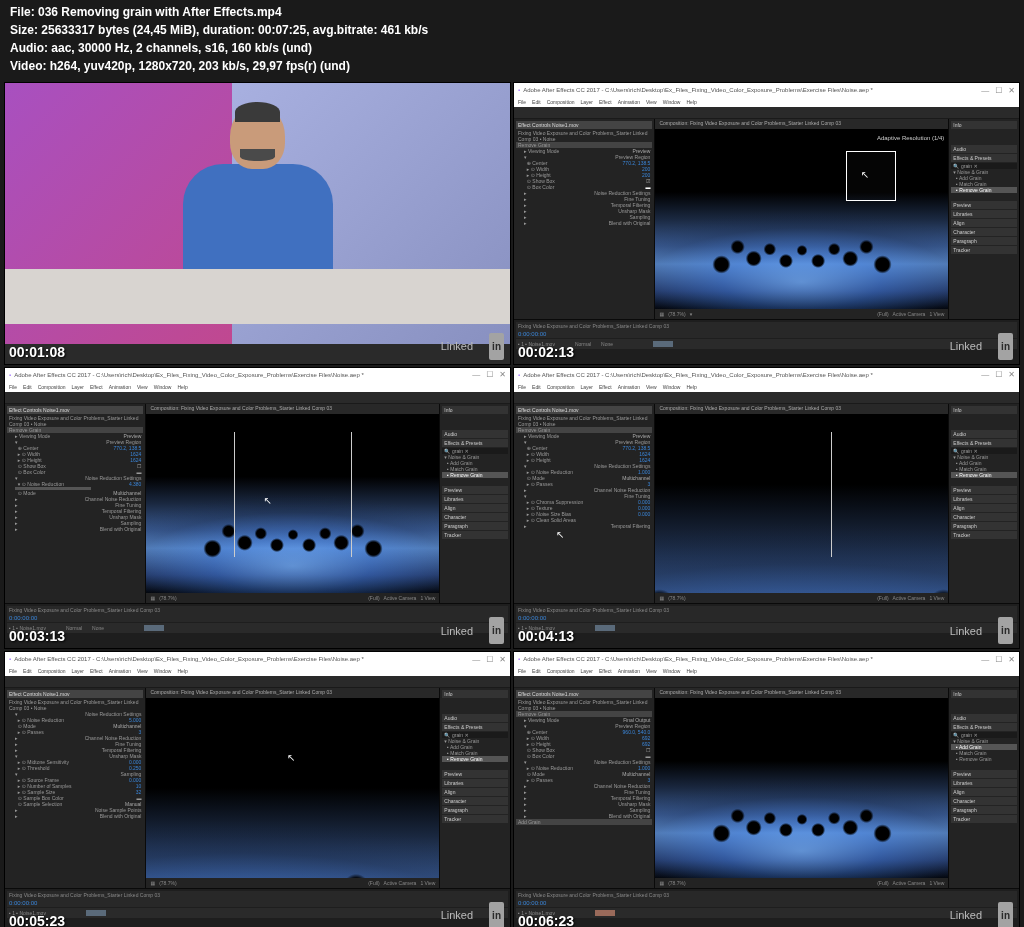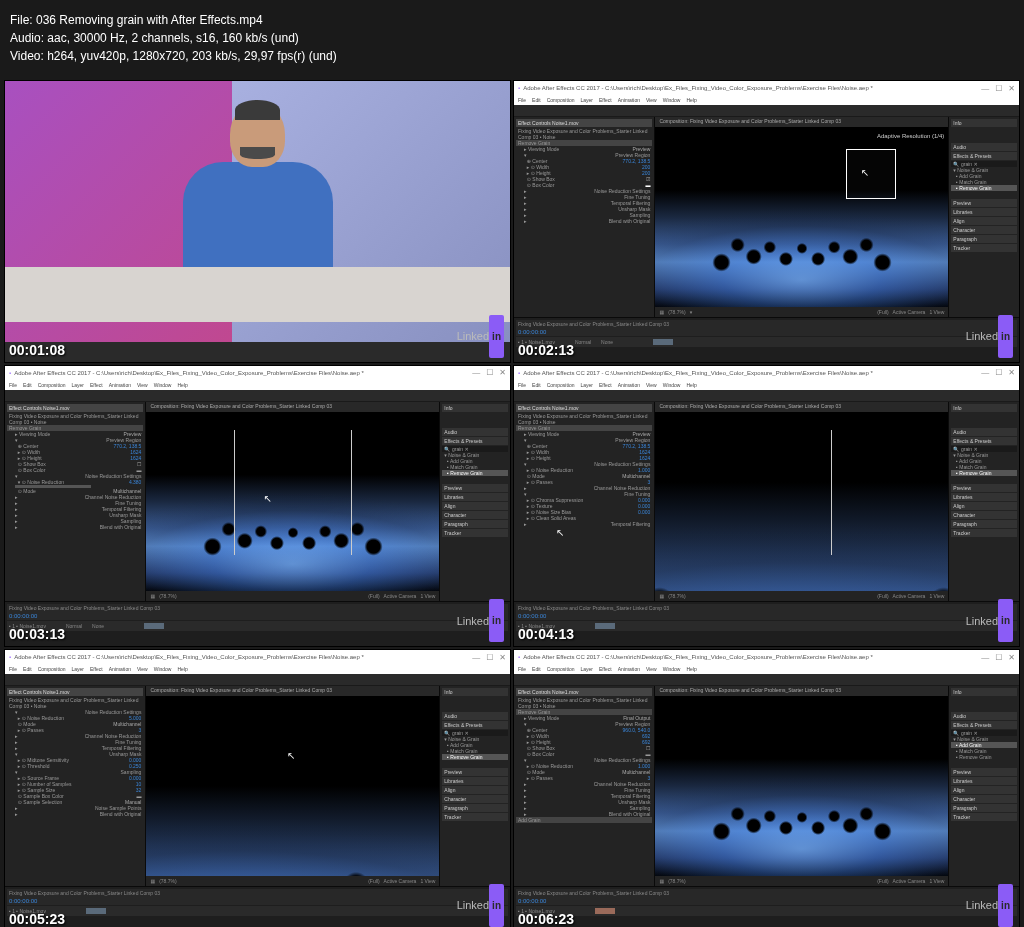--- a/index.html
+++ b/index.html
@@ -5,24 +5,24 @@
   * { margin: 0; padding: 0; box-sizing: border-box; }
   body {
     background: #1a1a1a;
     color: #fff;
     font-family: Arial, sans-serif;
     width: 1024px;
     height: 927px;
     overflow: hidden;
   }
   .header-info {
-    padding: 11px 10px;
+    padding: 3px 10px;
     font-size: 12px;
     line-height: 1.5;
-    font-weight: normal;
+    font-weight: bold;
   }
   .grid {
     display: grid;
     grid-template-columns: 1fr 1fr;
     grid-template-rows: repeat(3, 1fr);
     gap: 2px;
     height: 860px;
     padding: 4px;
   }
   .panel {
@@ -43,26 +43,26 @@
   }
   .linkedin-badge {
     position: absolute;
     bottom: 4px;
     right: 6px;
     font-size: 11px;
     color: #bbb;
     z-index: 10;
     display: flex;
     align-items: center;
-    gap: 0;
+    gap: 16px;
   }
   .linkedin-badge .in {
-    background: #8b5cf6;
+    background: #a3a3a3;
     color: #2a2a2a;
-    padding: 16px 3px;
+    padding: 8px 3px;
     border-radius: 2px;
     font-weight: bold;
     font-size: 10px;
   }
   
   .instructor-panel {
     display: flex;
     flex-direction: column;
   }
   .instructor-bg {
@@ -350,20 +350,21 @@
   }
   .zoomed2 .stove-image {
     transform: scale(1.8) translateX(-10%) translateY(15%);
   }
 </style>
 </head>
 <body>
 
 <div class="header-info">
   <div>File: 036 Removing grain with After Effects.mp4</div>
+  <div>Size: 25633317 bytes (24,45 MiB), duration: 00:07:25, avg.bitrate: 461 kb/s</div>
   <div>Audio: aac, 30000 Hz, 2 channels, s16, 160 kb/s (und)</div>
   <div>Video: h264, yuv420p, 1280x720, 203 kb/s, 29,97 fps(r) (und)</div>
 </div>
 
 <div class="grid">
 
   <div class="panel instructor-panel">
     <div class="instructor-bg">
       <div class="bg-left"></div>
       <div class="bg-right"></div>

